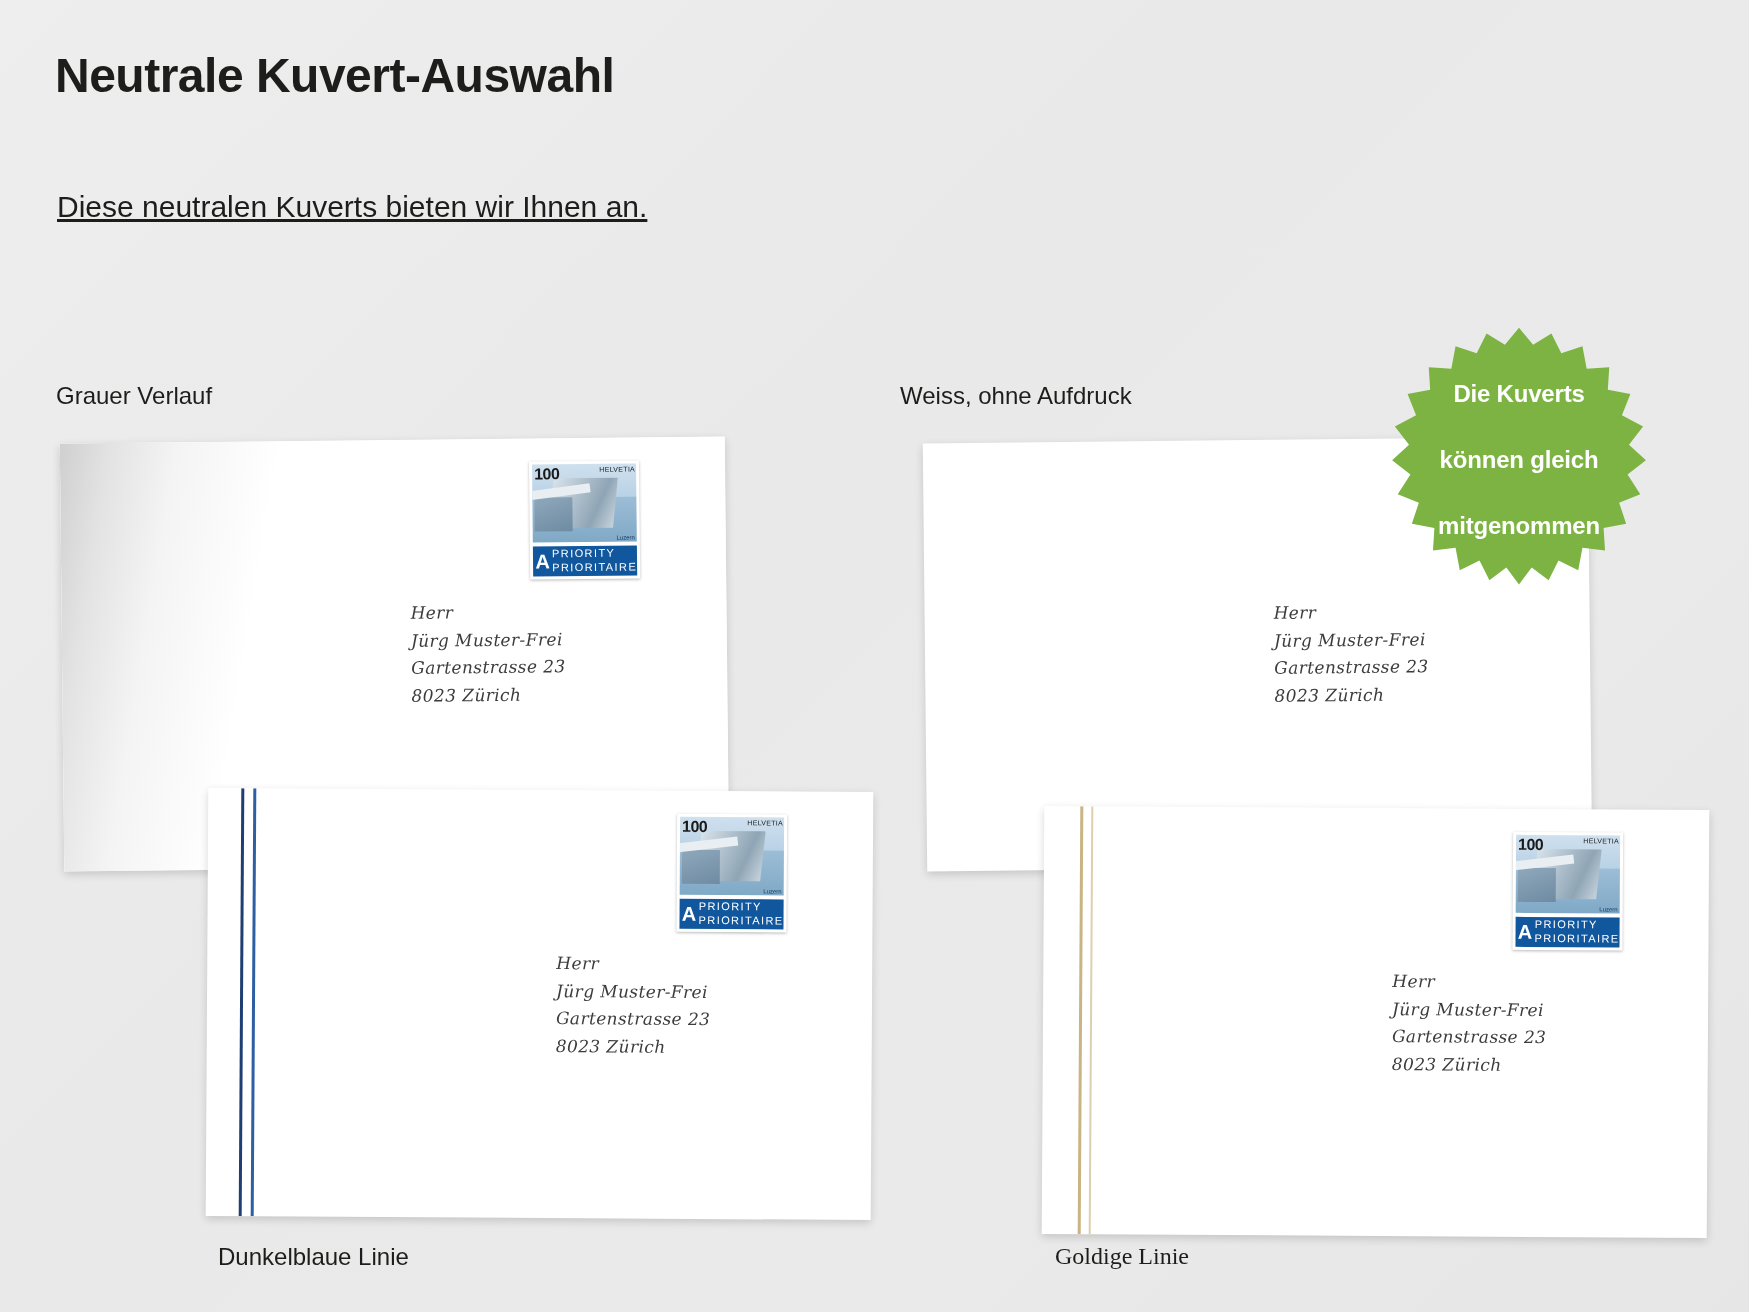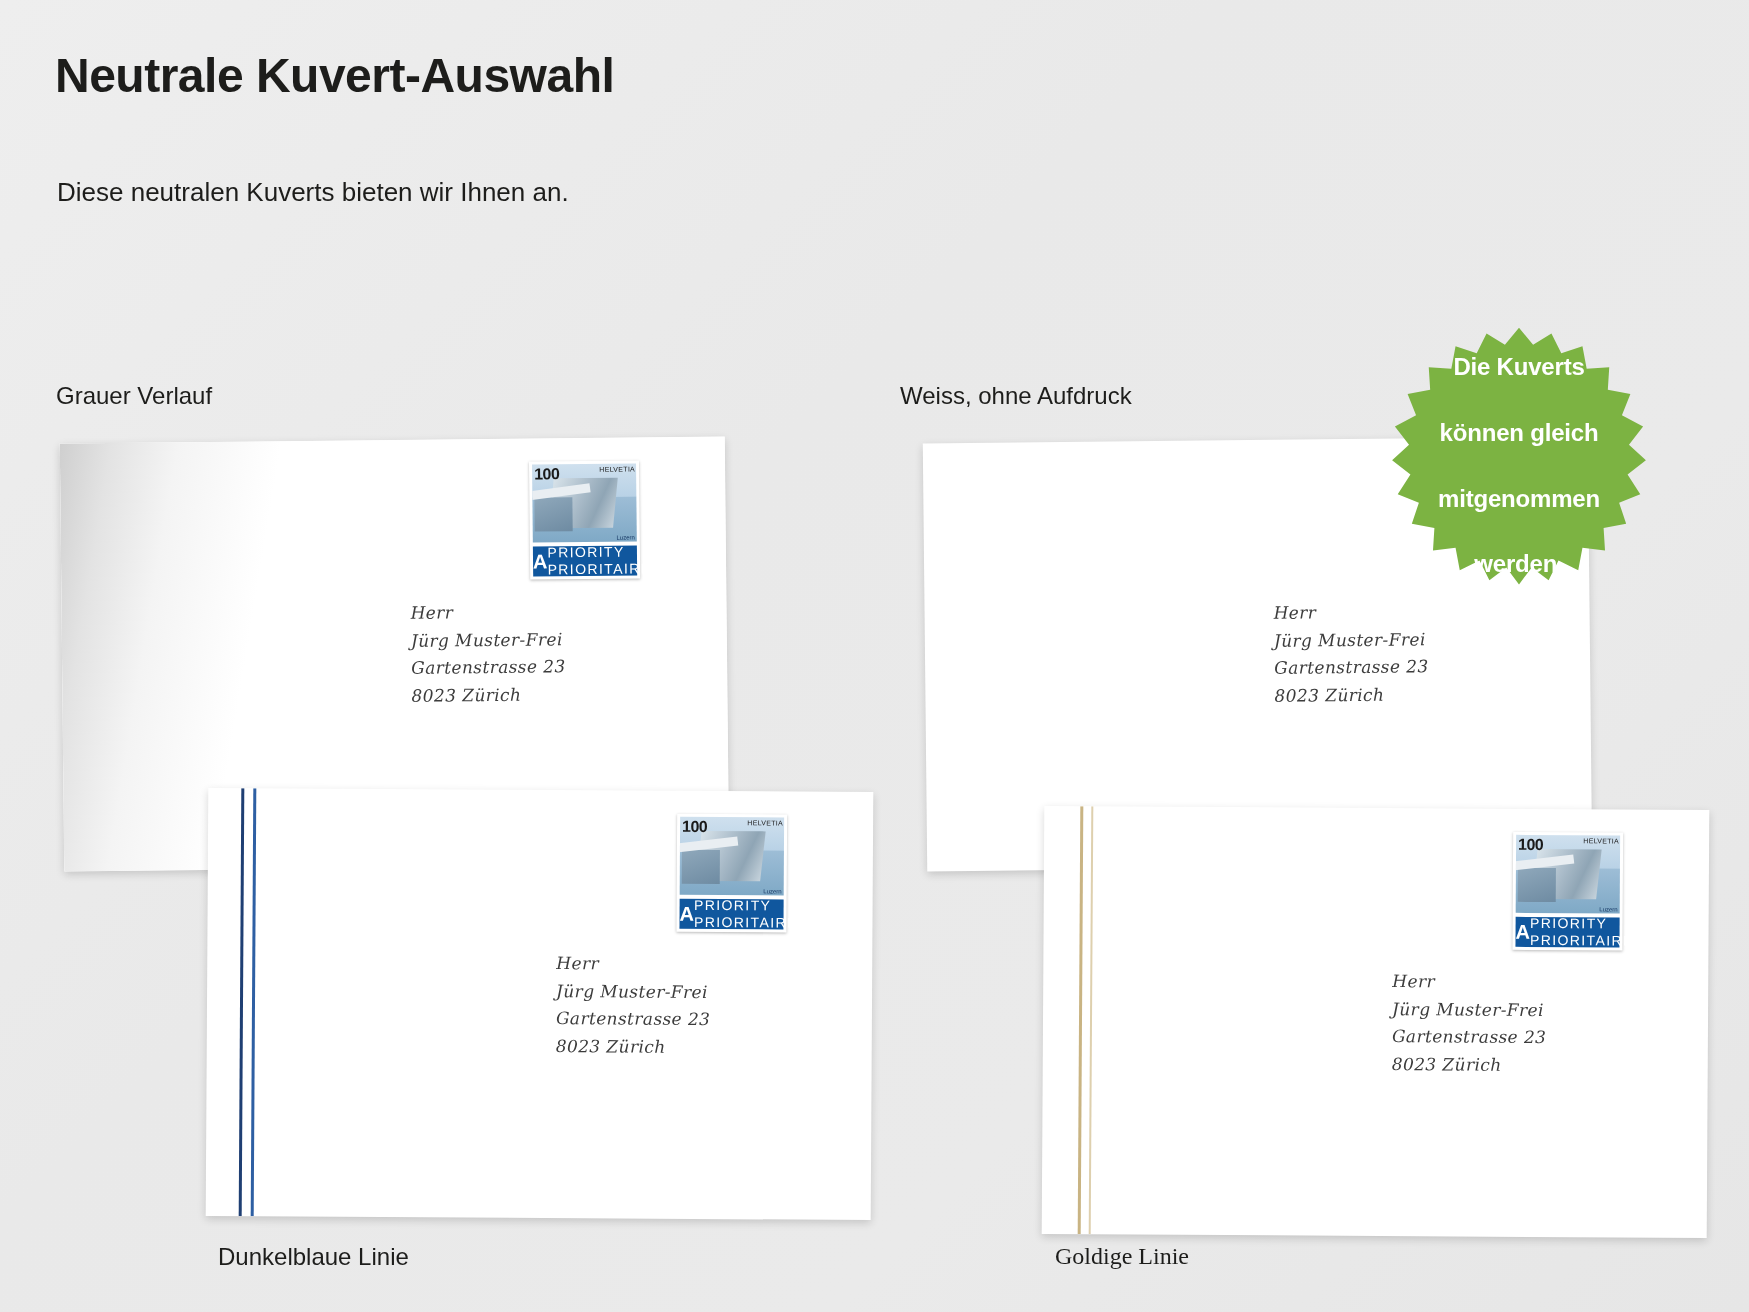--- a/index.html
+++ b/index.html
@@ -23,24 +23,25 @@
     top: 48px;
     font-size: 48px;
     font-weight: 700;
     color: #1d1d1b;
     letter-spacing: -0.5px;
     white-space: nowrap;
   }
   .intro {
     position: absolute;
     left: 57px;
-    top: 173px;
-    font-size: 26px;
+    top: 184px;
+    font-size: 30px;
     color: #1d1d1b;
     line-height: 1.52;
+    text-decoration: underline;
   }
   .intro div { white-space: nowrap; }
 
   .caption {
     position: absolute;
     font-size: 24px;
     color: #1d1d1b;
     white-space: nowrap;
     text-align: right;
   }
@@ -156,21 +157,21 @@
     align-items: center;
   }
   .stamp .prio .a {
     width: 22px;
     font-size: 20px;
     font-weight: 700;
     text-align: center;
     line-height: 1;
   }
   .stamp .prio .txt {
-    font-size: 14px;
+    font-size: 11px;
     line-height: 1.25;
     letter-spacing: 1.4px;
   }
 
   
   .address {
     position: absolute;
     font-family: "DejaVu Serif", serif;
     font-size: 17px;
     line-height: 1.62;
@@ -190,21 +191,21 @@
   }
   .badge svg { display: block; }
   .badge .badge-text {
     position: absolute;
     left: 0; top: 0;
     width: 282px;
     height: 282px;
     display: flex;
     flex-direction: column;
     align-items: center;
-    justify-content: center;
+    justify-content: flex-end;
     color: #ffffff;
     font-size: 24px;
     font-weight: 700;
     line-height: 1.28;
     text-align: center;
     letter-spacing: -0.2px;
     gap: 35px;
   }
 </style>
 </head>

